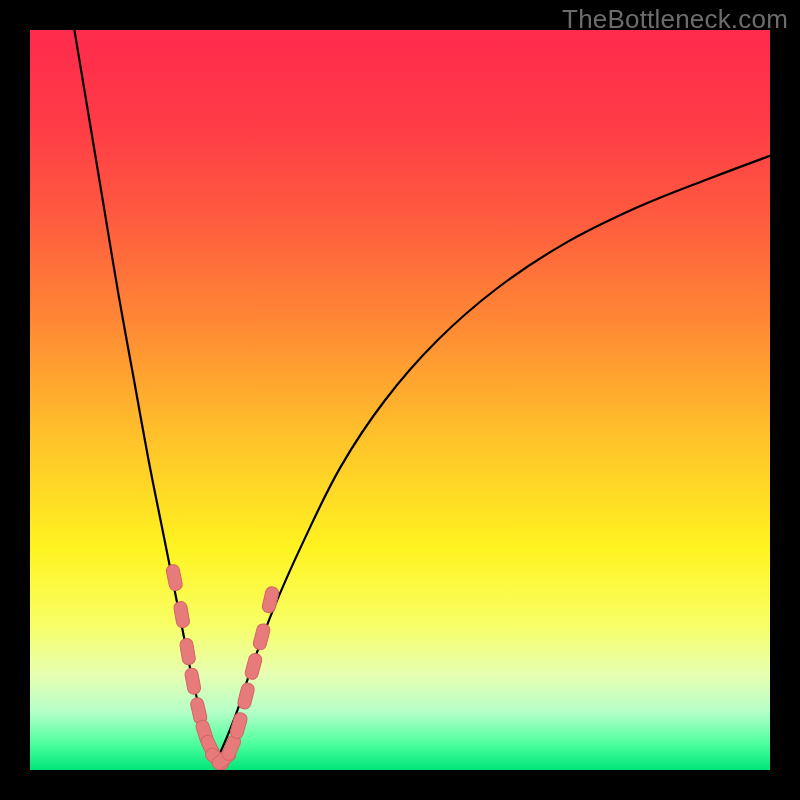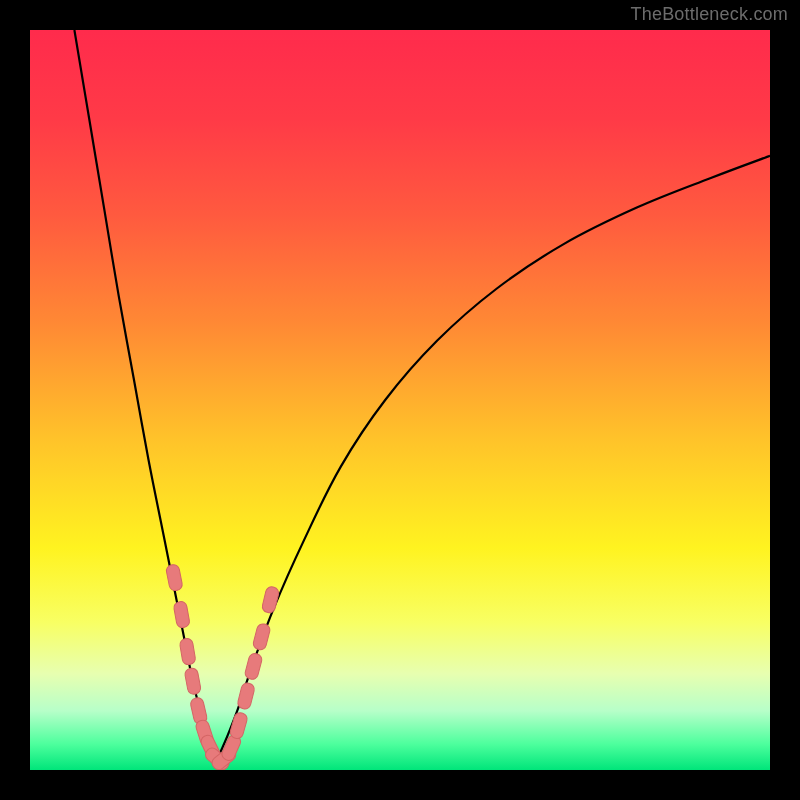--- a/index.html
+++ b/index.html
@@ -39,21 +39,21 @@
     left: 0;
     top: 0;
     width: 100%;
     height: 100%;
   }
   .watermark {
     position: absolute;
     top: 4px;
     right: 12px;
     color: #6c6c6c;
-    font-size: 18px;
+    font-size: 26px;
     font-weight: 500;
     letter-spacing: 0.2px;
     user-select: none;
   }
 </style>
 </head>
 <body>
 
 <div class="frame">
 

